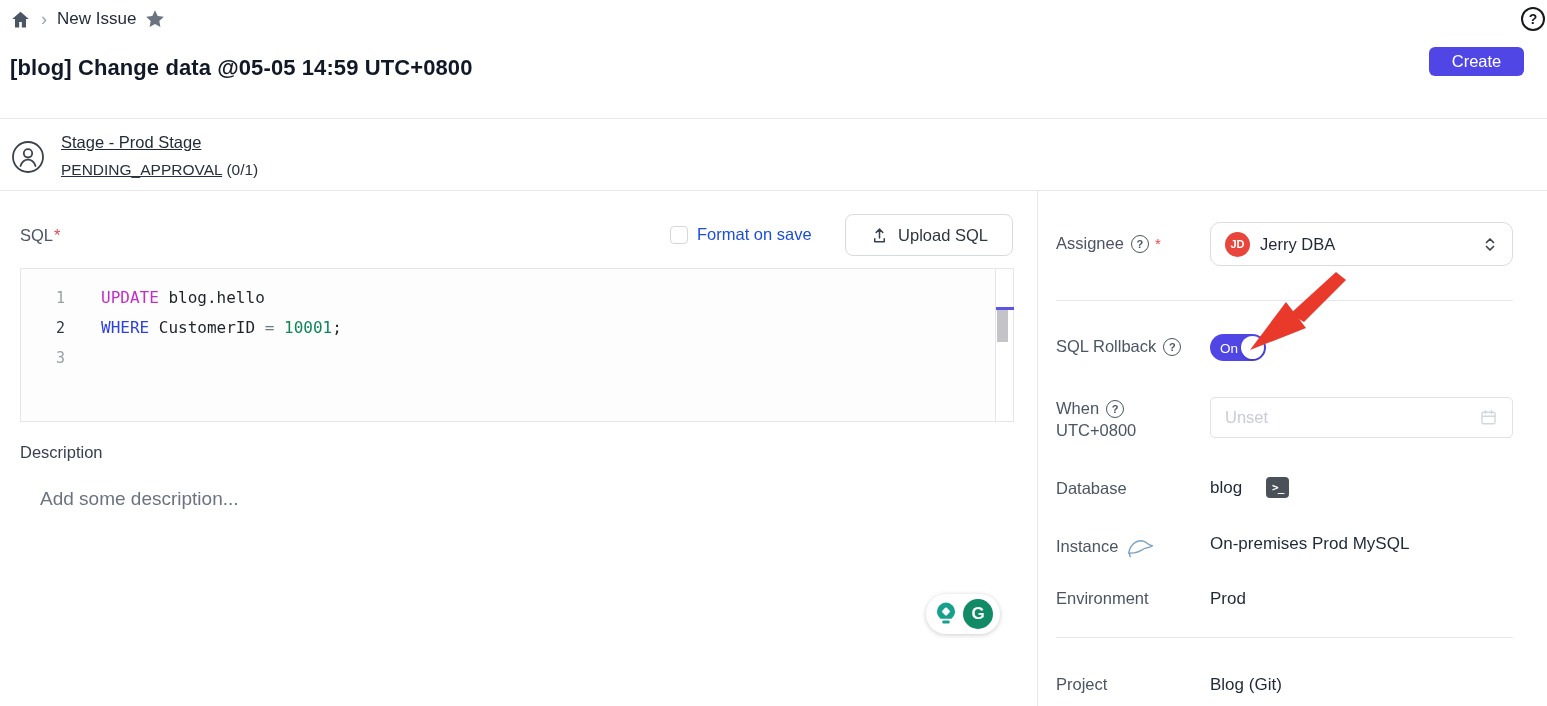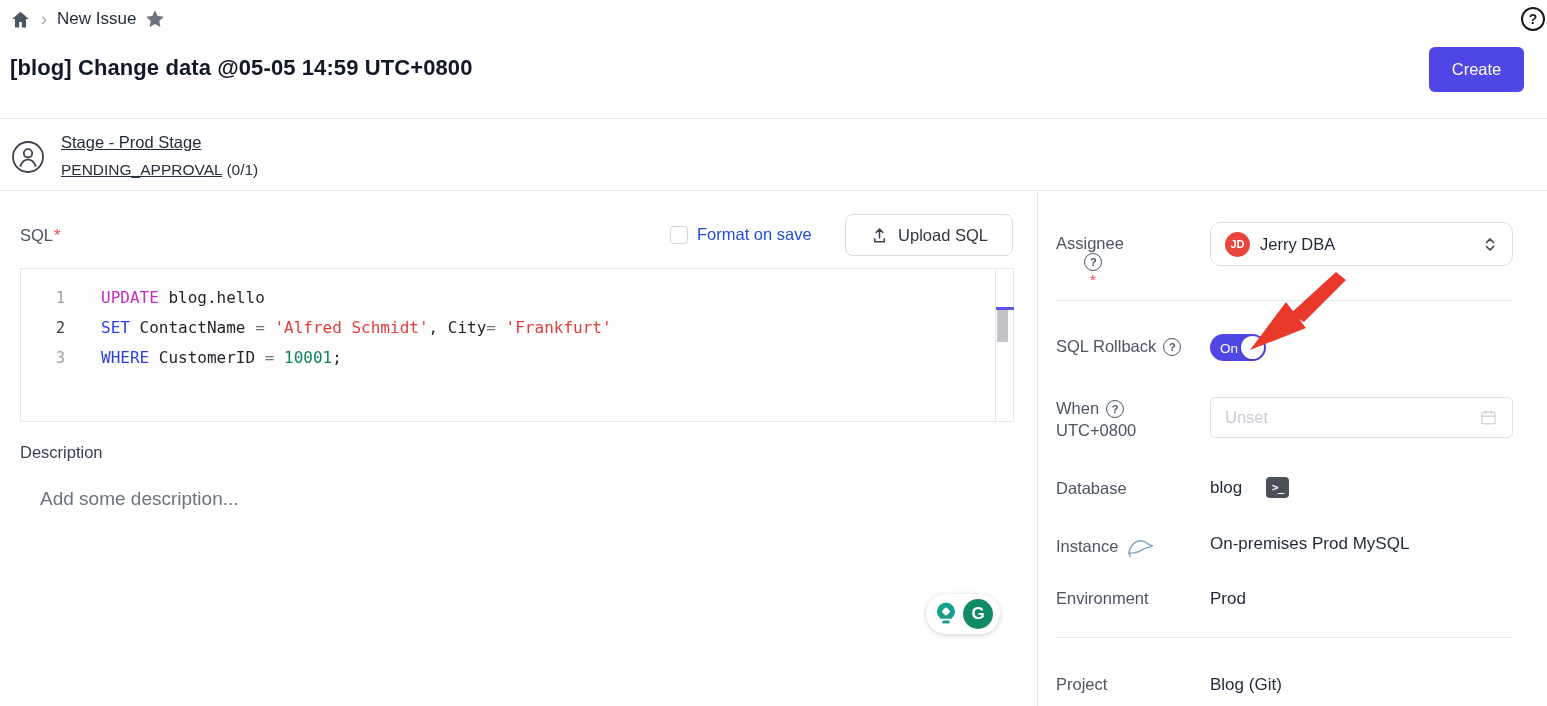--- a/index.html
+++ b/index.html
@@ -8,21 +8,21 @@
   .app { position:relative; width:1547px; height:706px; background:#fff; overflow:hidden; }
 
   
   .breadcrumb { position:absolute; left:10px; top:5px; height:28px; display:flex; align-items:center; gap:8px; }
   .crumb-sep { color:#9ca3af; font-size:18px; line-height:1; padding:0 2px; }
   .crumb-page { font-size:17px; color:#1f2937; }
   .help-top { position:absolute; left:1521px; top:7px; width:24px; height:24px; border:2px solid #16191d; border-radius:50%; display:flex; align-items:center; justify-content:center; font-size:14px; font-weight:700; color:#16191d; cursor:pointer; }
 
   
   .page-title { position:absolute; left:10px; top:55px; font-size:22px; font-weight:700; color:#111827; letter-spacing:.1px; }
-  .create-btn { position:absolute; left:1429px; top:47px; width:95px; height:45px; background:var(--accent,#4f46e5); color:#fff; border:none; border-radius:6px; font-size:16.5px; font-family:inherit; display:flex; align-items:center; justify-content:center; cursor:pointer; }
+  .create-btn { position:absolute; left:1429px; top:47px; width:95px; height:29px; background:var(--accent,#4f46e5); color:#fff; border:none; border-radius:6px; font-size:16.5px; font-family:inherit; display:flex; align-items:center; justify-content:center; cursor:pointer; }
 
   .hr { position:absolute; left:0; width:1547px; height:1px; background:#e5e7eb; }
   .hr1 { top:118px; } .hr2 { top:190px; }
   .vdiv { position:absolute; left:1037px; top:190px; width:1px; height:516px; background:#e5e7eb; }
 
   
   .stage-icon { position:absolute; left:11px; top:140px; }
   .stage-name { position:absolute; left:61px; top:133px; font-size:16.5px; color:#1f2937; text-decoration:underline; cursor:pointer; }
   .stage-status { position:absolute; left:61px; top:161px; font-size:15.5px; color:#27303b; }
   .stage-status .lnk { text-decoration:underline; cursor:pointer; }
@@ -128,21 +128,20 @@
   </button>
 
   <div class="editor">
     <div class="gutter">
       <div>1</div>
       <div class="active">2</div>
       <div>3</div>
     </div>
     <div class="code-lines">
       <div class="code-line"><span class="tok kwm">UPDATE</span><span class="tok plain"> blog.hello</span></div>
-      <div class="code-line"><span class="tok kwb">SET</span><span class="tok plain"> ContactName </span><span class="tok op">= </span><span class="tok str">'Alfred Schmidt'</span><span class="tok plain">, City</span><span class="tok op">= </span><span class="tok str">'Frankfurt'</span></div>
       <div class="code-line"><span class="tok kwb">WHERE</span><span class="tok plain"> CustomerID </span><span class="tok op">= </span><span class="tok num">10001</span><span class="tok plain">;</span></div>
     </div>
     <div class="ed-scroll">
       <div class="ed-ruler"></div>
       <div class="ed-thumb"></div>
     </div>
   </div>
 
   <div class="desc-label">Description</div>
   <div class="desc-area">
@@ -151,21 +150,21 @@
 
   <div class="gram">
     <svg width="26" height="27" viewBox="0 0 26 27" style="cursor:pointer">
       <path d="M13 1.5a9 9 0 0 1 9 9c0 3.8-2.3 5.5-3.5 7.3H7.5C6.3 16 4 14.3 4 10.5a9 9 0 0 1 9-9z" fill="var(--grammarly-teal,#17a08e)"></path>
       <rect x="9.3" y="19.5" width="7.4" height="3" rx="1.2" fill="var(--grammarly-teal,#17a08e)"></rect>
       <rect x="9.8" y="7.3" width="6.4" height="6.4" rx="1.2" transform="rotate(45 13 10.5)" fill="#fff"></rect>
     </svg>
     <div class="gram-g">G</div>
   </div>
 
-  <div class="sb-label" style="top:234px;flex-direction:column;">
+  <div class="sb-label" style="top:234px;">
     <span>Assignee</span>
     <span class="qicon">?</span>
     <span class="req" style="margin-left:6px;font-size:15px;">*</span>
   </div>
   <div class="assignee-select">
     <span class="avatar">JD</span>
     <span class="assignee-name">Jerry DBA</span>
     <svg width="16" height="17" viewBox="0 0 16 17">
       <path d="M4.5 6.5L8 3l3.5 3.5M4.5 10.5L8 14l3.5-3.5" fill="none" stroke="#3f4650" stroke-width="1.7" stroke-linecap="round" stroke-linejoin="round"></path>
     </svg>

